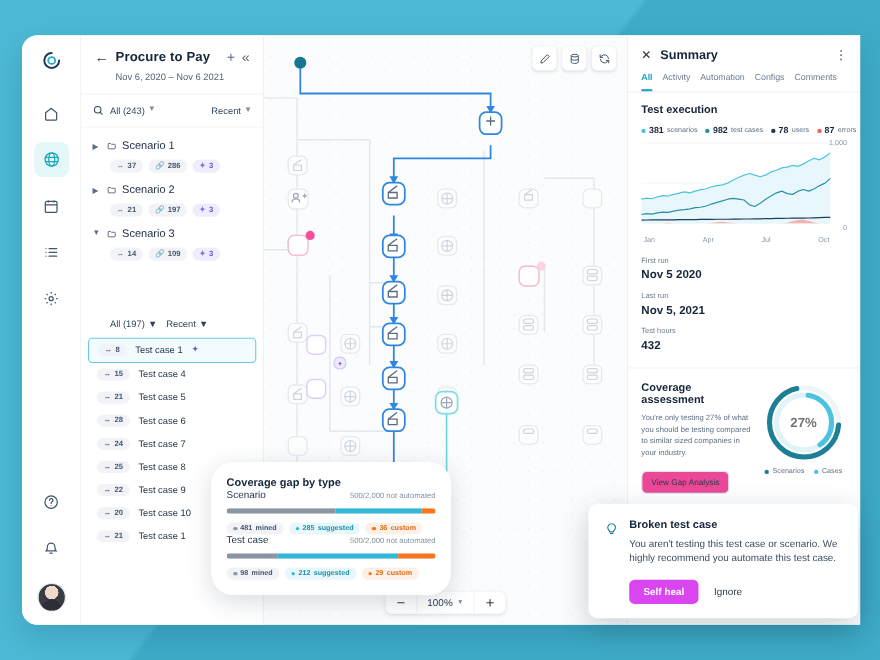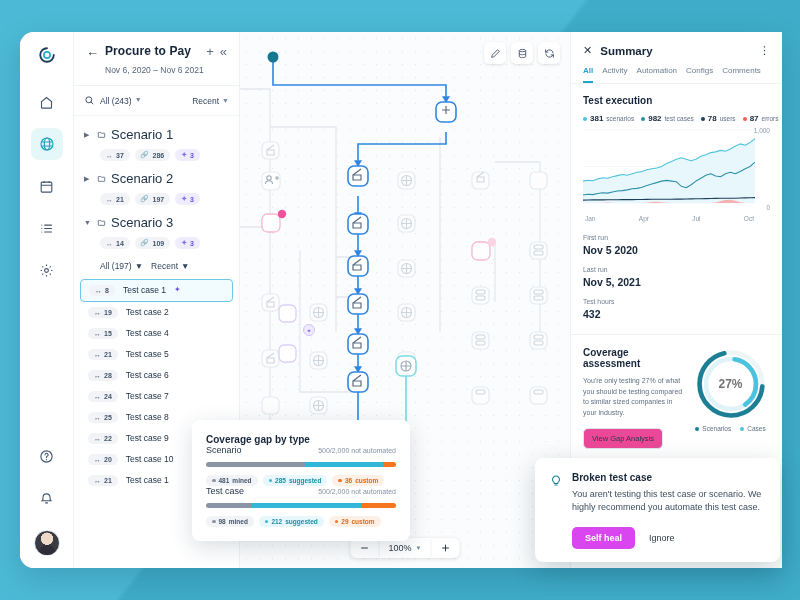--- a/index.html
+++ b/index.html
@@ -74,31 +74,31 @@
     display: flex; align-items: center; gap: 5px;
     padding: 9px 10px; border-bottom: 1px solid #f2f5f8;
   }
   .filter-label { font-size: 8.5px; color: #32455c; display:flex; align-items:flex-start; gap:3px; cursor:pointer;}
   .filter-right { margin-left: auto; font-size: 8.5px; color: #32455c; display:flex; align-items:center; gap:3px; cursor:pointer;}
   .caret { font-size: 7px; color: #7b8a9c; }
 
   .tree { padding: 8px 0 0 0; overflow: hidden; flex: 1 1 auto; }
   .scen-row { display: flex; align-items: center; gap: 5px; padding: 3px 10px; cursor:pointer;}
   .scen-chev { font-size: 7px; color: #5d6e83; width: 8px; }
-  .scen-name { font-size: 13px; color: #213348; }
+  .scen-name { font-size: 10px; color: #213348; }
   .chips { display: flex; gap: 5px; padding: 4px 0 7px 26px; }
   .chip {
     display: flex; align-items: center; gap: 3px;
     background: #f1f3f7; border-radius: 9px;
     padding: 2px 6px; font-size: 7px; color: #44556a; font-weight: bold;
   }
   .chip.purple { background: #efecfd; color: #6d4fe0; }
   .chip .dotic { font-size: 7px; opacity: .8; }
 
-  .sub-filter { display:flex; align-items:flex-end; gap:8px; padding: 5px 10px 8px 26px;}
+  .sub-filter { display:flex; align-items:flex-end; gap:8px; padding: 5px 10px 8px 26px; margin-top: 40px;}
   .sub-filter span { font-size: 8.5px; color: #32455c; display:flex; align-items:center; gap:3px; cursor:pointer;}
 
   .tc-row {
     display: flex; gap: 8px;
     padding: 5px 10px 5px 14px; cursor: pointer;
   }
   .tc-row.selected {
     background: #f2fbfe;
     border: 1px solid #6fc7e8;
     border-radius: 4px;
@@ -175,21 +175,21 @@
     background: #ec4899;
   }
   .donut-wrap { flex: 1 1 auto; display: flex; flex-direction: column; align-items: center; }
   .donut-label { position: absolute; font-size: 12px; font-weight: bold; color: #737373;
      left:50%; top:50%; transform: translate(-50%,-50%); }
   .donut-legend { display: flex; gap: 9px; margin-top: 4px; }
 
   
   .gapcard {
     position: absolute; left: 192px; top: 420px;
-    width: 218px; background: #fff; border-radius: 8px;
+    width: 218px; background: #fff; border-radius: 20px;
     box-shadow: 0 6px 22px rgba(20,45,70,.16);
     padding: 14px 14px 14px 14px; z-index: 20;
   }
   .gap-title { font-size: 10px; font-weight: bold; color: #16263a; }
   .gap-blk { }
   .gap-row { display: flex; align-items: baseline; }
   .gap-name { font-size: 9px; color: #1f3146; }
   .gap-meta { margin-left: auto; font-size: 7px; color: #8392a4; }
   .bar { height: 5px; border-radius: 3px; display: flex; overflow: hidden; margin-top: 7px; }
   .gchips { display: flex; gap: 5px; margin-top: 8px; }
@@ -380,27 +380,20 @@
         </span>
       </div>
 
       <div class="tc-row selected">
         <span class="tc-badge">
           <span class="dotic">↔</span>
           <span>8</span>
         </span>
         <span class="tc-name">Test case 1</span>
         <span class="tc-spark">✦</span>
-      </div>
-      <div class="tc-row">
-        <span class="tc-badge">
-          <span class="dotic">↔</span>
-          <span>19</span>
-        </span>
-        <span class="tc-name">Test case 2</span>
       </div>
       <div class="tc-row">
         <span class="tc-badge">
           <span class="dotic">↔</span>
           <span>15</span>
         </span>
         <span class="tc-name">Test case 4</span>
       </div>
       <div class="tc-row">
         <span class="tc-badge">

